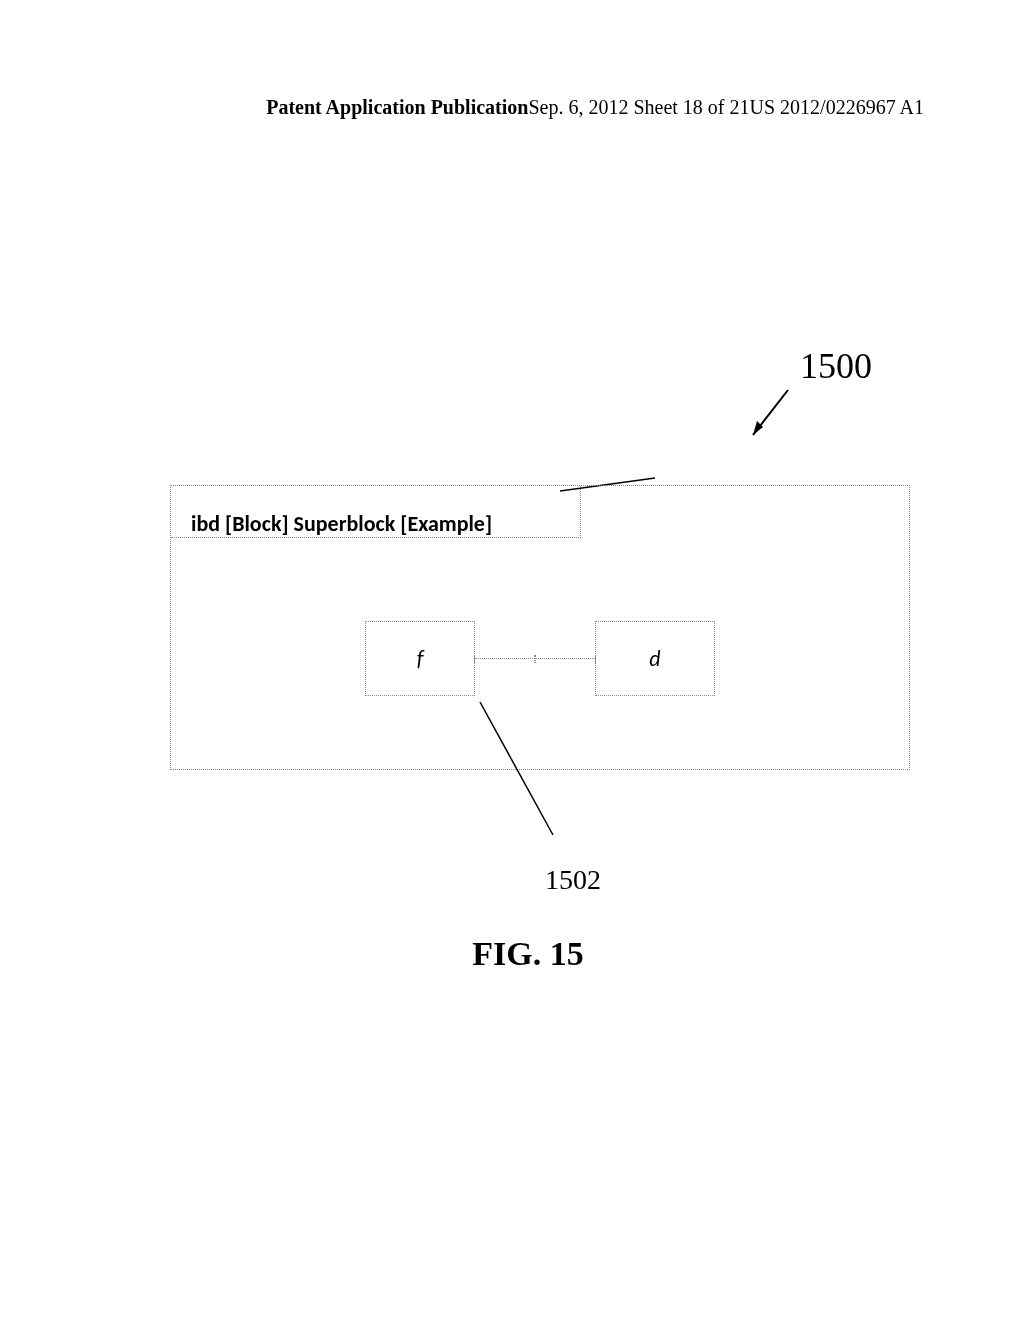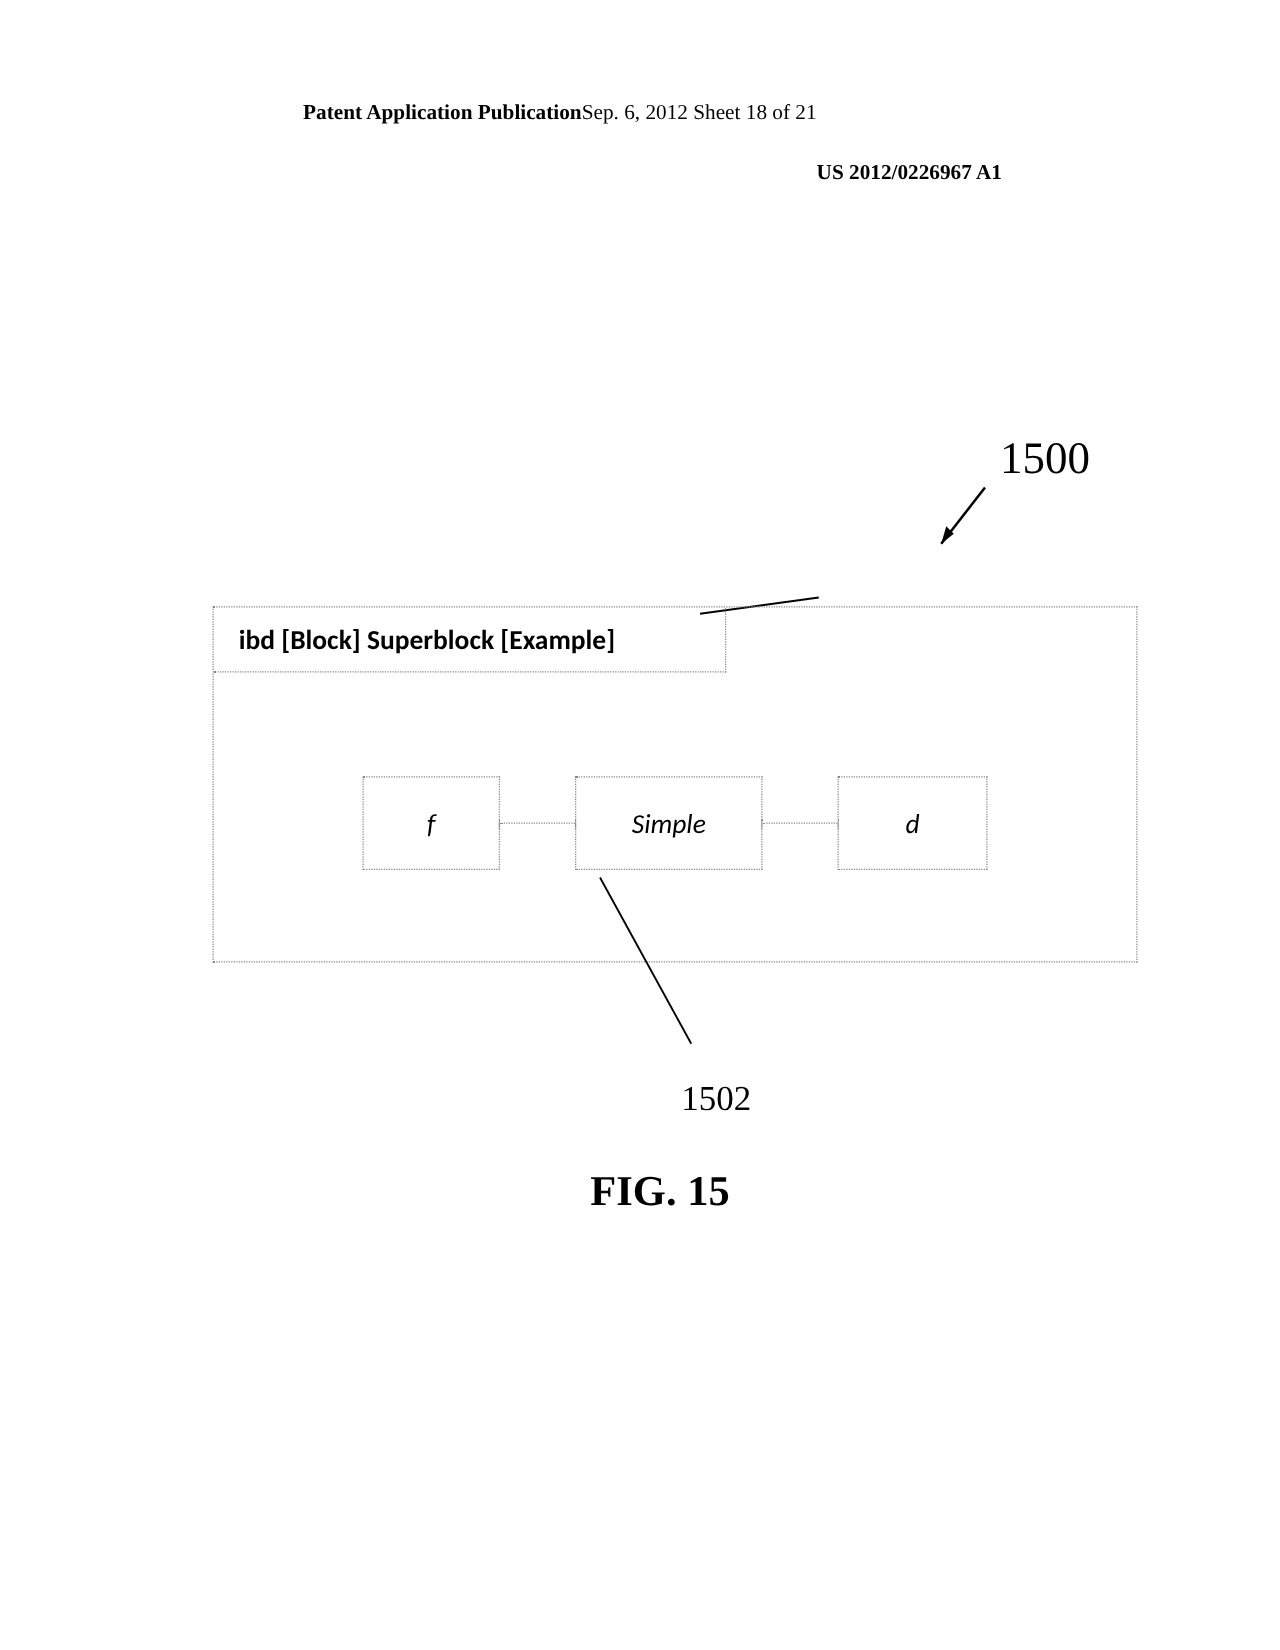--- a/index.html
+++ b/index.html
@@ -9,36 +9,35 @@
     }
     body {
       width: 1024px;
       height: 1320px;
       background: white;
       font-family: "Times New Roman", Times, serif;
       position: relative;
     }
     .header {
       position: absolute;
-      top: 80px;
+      top: 96px;
       left: 120px;
       right: 100px;
       display: flex;
-      justify-content: center;
-      font-size: 17px;
+      justify-content: flex-end;
+      font-size: 20px;
     }
     .header-left {
       font-weight: bold;
     }
     .header-center {
       font-weight: normal;
     }
     .header-right {
-      font-weight: bold;
-      margin-top: 48px;
+      font-weight: normal;
     }
     .ref-1500 {
       position: absolute;
       top: 345px;
       left: 800px;
       font-size: 36px;
     }
     .arrow-1500 {
       position: absolute;
       top: 385px;
@@ -55,21 +54,21 @@
     .diagram-title-tab {
       position: absolute;
       top: 0;
       left: 0;
       width: 410px;
       height: 52px;
       border-bottom: 1px dotted #888;
       border-right: 1px dotted #888;
       padding-left: 20px;
       display: flex;
-      align-items: center;
+      align-items: flex-end;
       font-family: Calibri, Arial, sans-serif;
       font-size: 22px;
       font-weight: bold;
     }
     .blocks-row {
       position: absolute;
       top: 135px;
       left: 0;
       right: 0;
       display: flex;
@@ -169,23 +168,20 @@
     <span>ibd [Block] Superblock [Example]</span>
   </div>
   <div class="blocks-row">
     <div class="block block-f">
       <span>f</span>
     </div>
     <div class="connector">
       <div class="connector-stub-left"></div>
       <div class="connector-stub-right"></div>
     </div>
-    <div class="block block-simple">
-      <span>Simple</span>
-    </div>
     <div class="connector">
       <div class="connector-stub-left"></div>
       <div class="connector-stub-right"></div>
     </div>
     <div class="block block-d">
       <span>d</span>
     </div>
   </div>
 </div>
 

